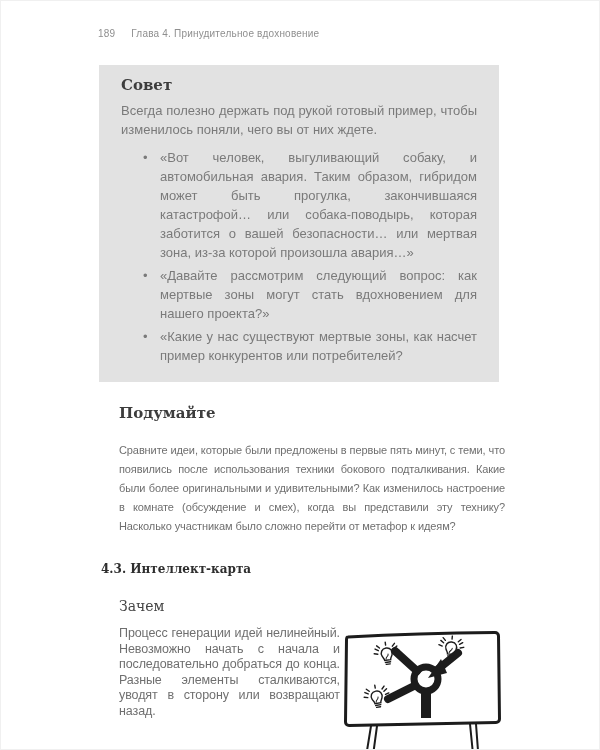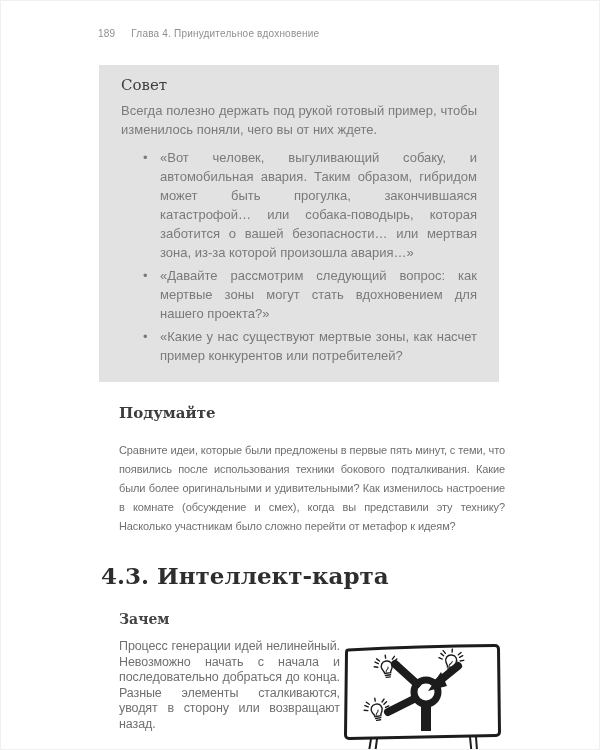--- a/index.html
+++ b/index.html
@@ -22,21 +22,21 @@
   .running-head .page-num { margin-right: 16px; }
 
   
   .tip-box {
     margin: 26px 100px 0 98px;
     background: #e2e2e2;
     padding: 11px 22px 13px 22px;
   }
   .tip-box h3 {
     font-family: "DejaVu Serif", serif;
-    font-size: 15px; font-weight: normal; color: #3d3d3d;
+    font-size: 15px; font-weight: bold; color: #3d3d3d;
     margin-bottom: 7px;
   }
   .tip-box p {
     font-size: 13px; line-height: 19px; color: #7a7a7a;
     text-align: justify; margin-bottom: 6px;
   }
   .tip-box ul { list-style: none; margin-top: 9px; }
   .tip-box li {
     position: relative;
     padding-left: 17px; margin-left: 22px; margin-bottom: 4px;
@@ -57,28 +57,28 @@
   }
   .think-section p {
     font-size: 11px; line-height: 19px; color: #6f6f6f;
     text-align: justify; letter-spacing: -0.1px;
   }
 
   
   .section-heading {
     margin: 26px 100px 0 100px;
     font-family: "DejaVu Serif", serif;
-    font-size: 23px; font-weight: bold; color: #2e2e2e;
+    font-size: 12px; font-weight: bold; color: #2e2e2e;
   }
 
   
   .why-section { margin: 22px 100px 0 118px; }
   .why-section h3 {
     font-family: "DejaVu Serif", serif;
-    font-size: 14px; font-weight: bold; color: #454545;
+    font-size: 14px; font-weight: normal; color: #454545;
     margin-bottom: 12px;
   }
   .why-body { position: relative; min-height: 155px; }
   .why-body p {
     width: 221px;
     font-size: 12.5px; line-height: 15.5px; color: #6f6f6f;
     text-align: justify; margin-bottom: 11px;
     letter-spacing: -0.1px;
   }
 

